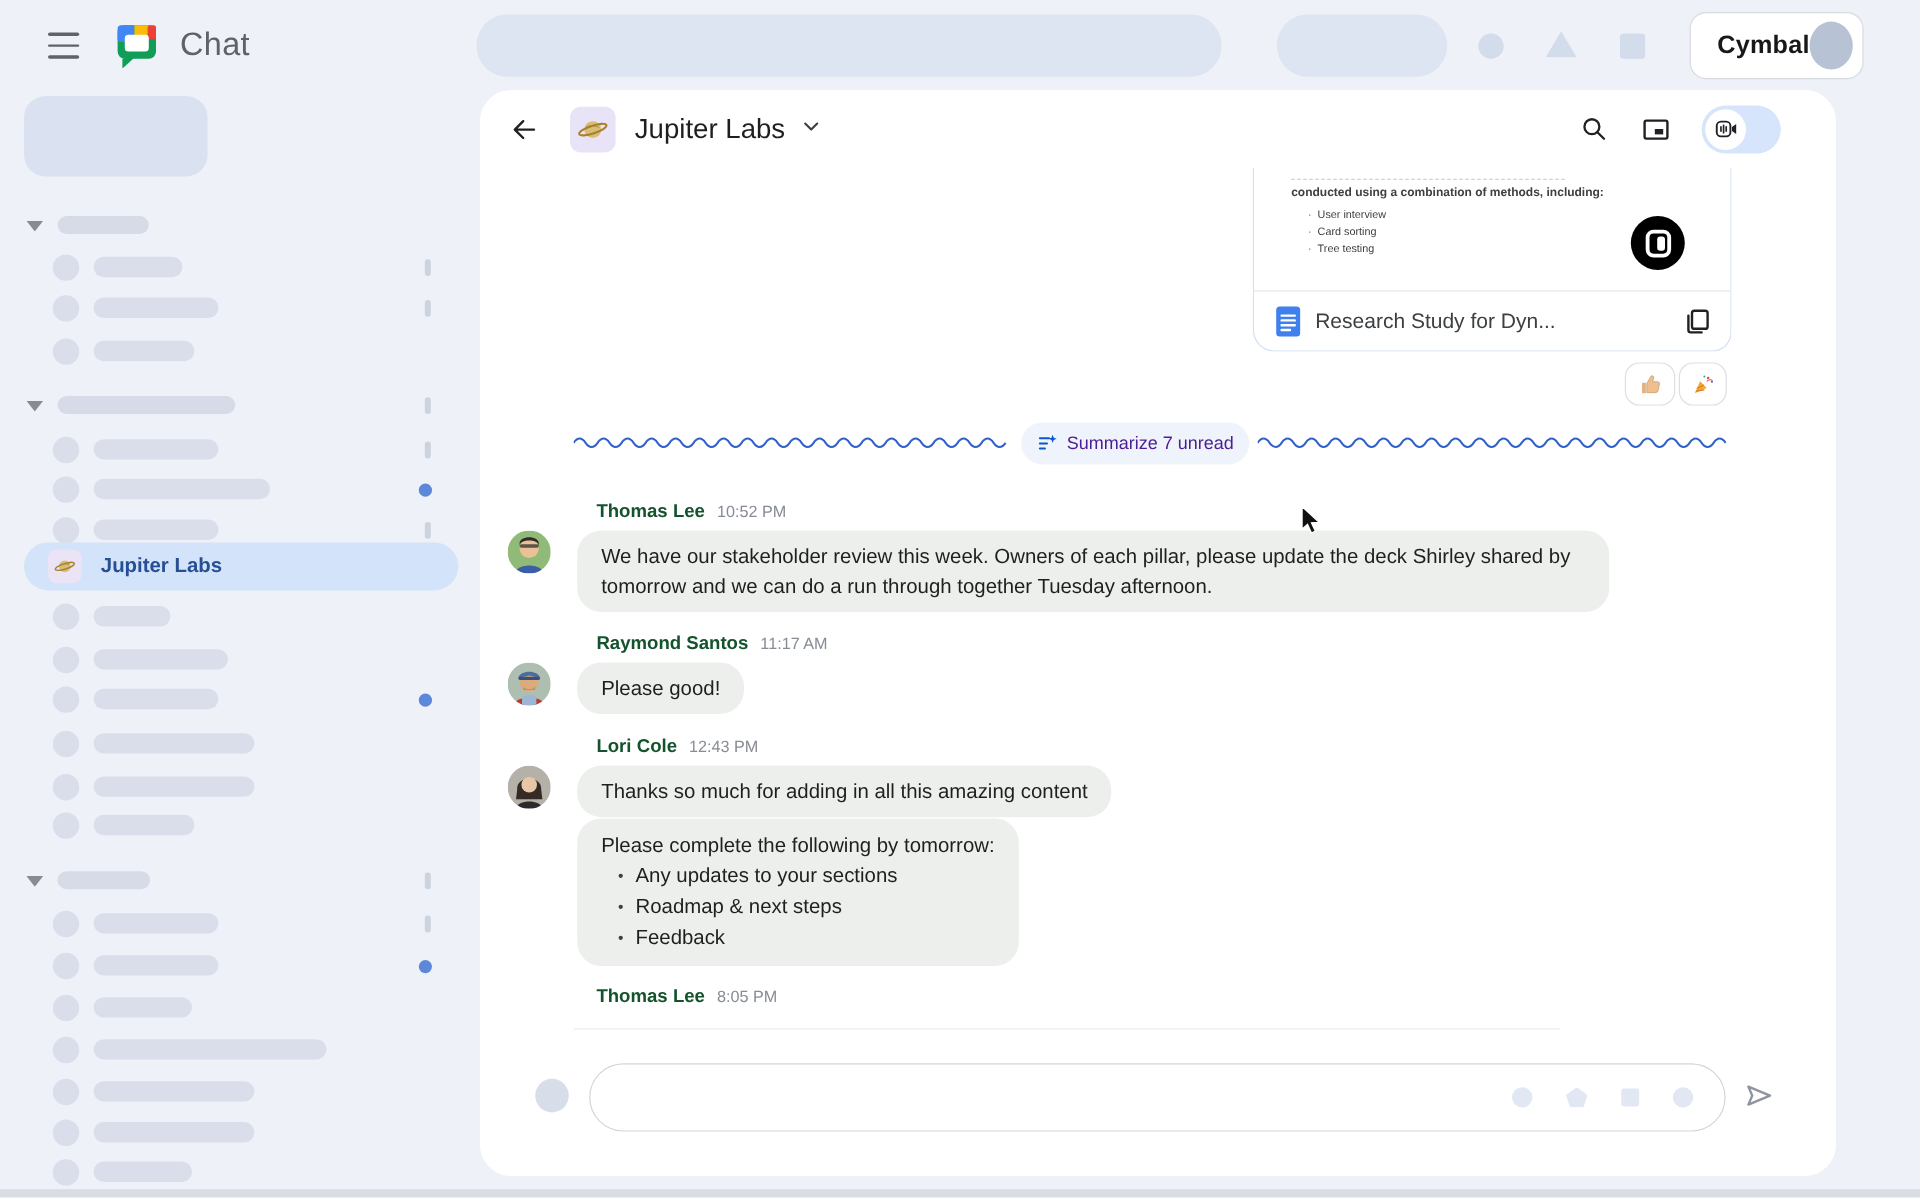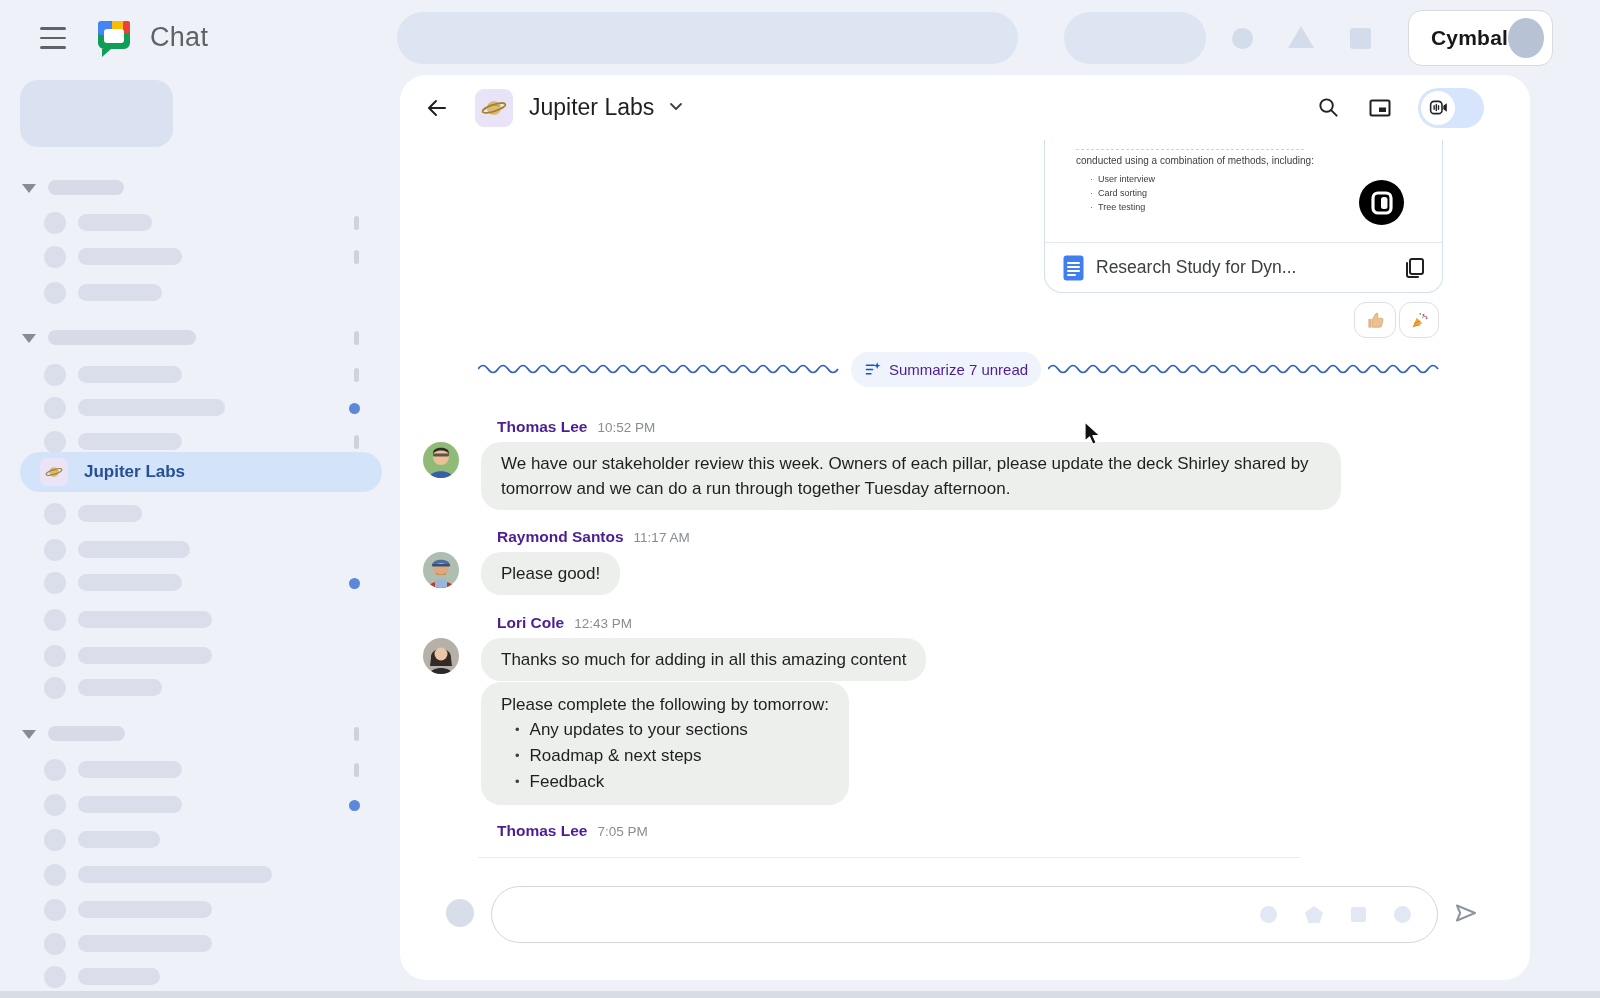--- a/index.html
+++ b/index.html
@@ -42,38 +42,38 @@
   .space-title { font-size:23px; color:#1f1f1f; margin-left:4px; }
   .title-chevron { margin-left:2px; cursor:pointer; }
   .header-spacer { flex:1; }
   .icon-btn { width:40px; height:40px; display:flex; align-items:center; justify-content:center; cursor:pointer; }
   .companion-toggle { width:66px; height:40px; border-radius:20px; background:#d6e5fb; position:relative; margin-left:6px; cursor:pointer; }
   .toggle-knob { position:absolute; left:3px; top:3px; width:34px; height:34px; border-radius:50%; background:#fff; display:flex; align-items:center; justify-content:center; }
 
   
   .doc-card { left:644px; top:65px; width:399px; height:153px; background:#fff; border:1px solid #d3dff2; border-top:none; border-radius:0 0 16px 18px; overflow:hidden; }
   .doc-clip-line { position:absolute; left:31px; top:9px; width:228px; border-top:1.5px dashed #cfd3d8; }
-  .doc-intro { position:absolute; left:31px; top:15px; font-size:10px; color:#3c4043; }
+  .doc-intro { position:absolute; left:31px; top:15px; font-size:10px; color:#3c4043;font-weight:bold; }
   .doc-bullet { position:absolute; left:45px; font-size:9px; color:#3c4043; }
   .doc-bullet::before { content:"·"; margin-right:5px; color:#5f6368; }
   .side-panel-btn { position:absolute; left:314px; top:40px; width:45px; height:45px; border-radius:50%; background:#000; display:flex; align-items:center; justify-content:center; cursor:pointer; }
   .doc-footer { position:absolute; left:0; bottom:0; width:100%; height:50px; border-top:1px solid #e4e7eb; display:flex; align-items:center; padding:0 16px 0 18px; gap:12px; }
   .doc-title { font-size:17.5px; color:#3c4043; flex:1; white-space:nowrap; }
   .copy-btn { cursor:pointer; display:flex; }
 
   .reaction-chip { top:227px; width:42px; height:36px; border-radius:12px; background:#fff; border:1px solid #dcdfe3; display:flex; align-items:center; justify-content:center; cursor:pointer; }
 
   
   .wavy { top:289px; height:10px; }
   .summarize-pill { left:451px; top:277px; width:190px; height:35px; border-radius:18px; background:#eff3fb; display:flex; align-items:center; justify-content:center; gap:8px; cursor:pointer; }
   .summarize-label { font-size:15px; font-weight:500; color:#4c1d95; }
 
   
   .msg-name-row { position:absolute; left:97px; display:flex; align-items:baseline; gap:10px; }
-  .msg-name { font-size:15.5px; font-weight:700; color:#4c1d95; }
+  .msg-name { font-size:15.5px; font-weight:700; color:#14532d; }
   .msg-time { font-size:13.5px; color:#878d94; }
   .msg-avatar { position:absolute; left:23px; width:36px; height:36px; border-radius:50%; overflow:hidden; cursor:pointer; }
   .bubble { position:absolute; left:81px; background:#edefed; border-radius:20px; padding:9px 20px; font-size:17px; line-height:25px; color:#1f1f1f; }
   .bubble ul { list-style:none; margin-top:0; }
   .bubble li::before { content:"•"; font-size:13px; margin:0 10px 0 14px; color:#3c4043; position:relative; top:-1px; }
   .msg-divider { left:78px; top:782px; width:822px; height:1px; background:#e9ebee; }
 
   
   .compose-left-circle { left:46px; top:824px; width:28px; height:28px; border-radius:50%; background:#d7deea; cursor:pointer; }
   .compose-pill { left:91px; top:811px; width:947px; height:57px; border:1px solid #d2d6db; border-radius:28.5px; background:#fff; cursor:text; }
@@ -381,21 +381,21 @@
     <ul>
       <li><span>Any updates to your sections</span></li>
       <li><span>Roadmap &amp; next steps</span></li>
       <li><span>Feedback</span></li>
     </ul>
   </div>
   <div class="bubble" style="top:563px">Thanks so much for adding in all this amazing content</div>
 
   <div class="msg-name-row" style="top:747px">
     <span class="msg-name">Thomas Lee</span>
-    <span class="msg-time">7:05 PM</span>
+    <span class="msg-time">8:05 PM</span>
   </div>
   <div class="abs msg-divider"></div>
 
   <div class="abs compose-left-circle"></div>
   <div class="abs compose-pill">
     <div class="compose-icons">
       <span class="ci ci-circle"></span>
       <span class="ci ci-pentagon"></span>
       <span class="ci ci-square"></span>
       <span class="ci ci-circle"></span>

